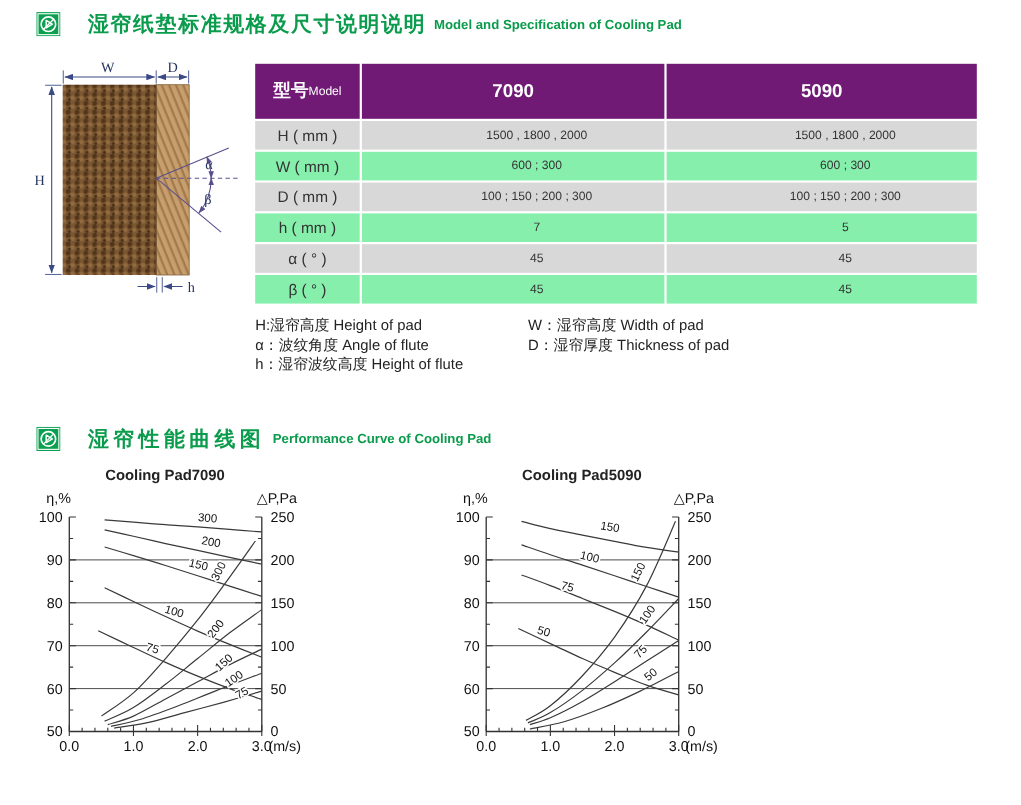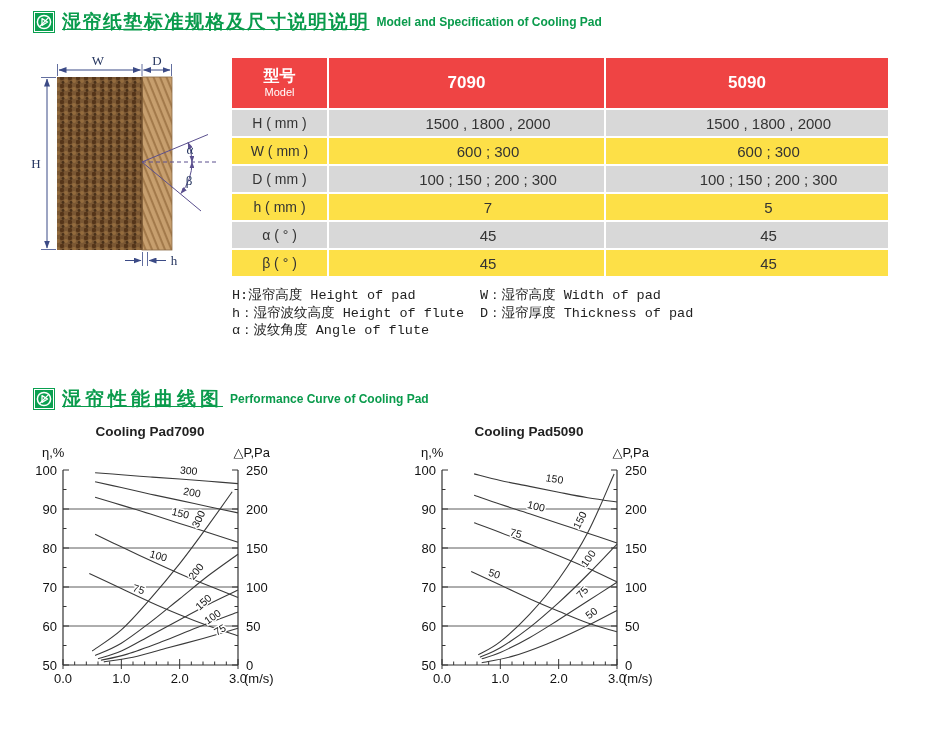--- a/index.html
+++ b/index.html
@@ -1,41 +1,41 @@
 <!DOCTYPE html>
 <html><head>
 <meta charset="utf-8">
 <style>
   html,body{margin:0;padding:0;background:#fff;}
   .page{position:relative;width:928px;height:732px;background:#ffffff;
         font-family:"Liberation Sans",sans-serif;overflow:hidden;}
 
   
   .sec-header{position:absolute;display:flex;align-items:center;}
-  .sec-header .zh{font-size:19px;font-weight:bold;color:#0a9b4c;letter-spacing:1.5px;margin-left:7px;text-decoration:underline;}
+  .sec-header .zh{font-size:19px;font-weight:bold;color:#0a9b4c;letter-spacing:1.5px;margin-left:25px;}
   .sec-header .en{font-size:12px;font-weight:bold;color:#0a9b4c;margin-left:7px;white-space:nowrap;}
   #sec1{left:33px;top:9px;}
   #sec2{left:33px;top:386px;}
   #sec2 .zh{letter-spacing:4px;}
 
   
   .spec{position:absolute;left:232px;top:58px;display:grid;
         grid-template-columns:95px 275px 282px;
         grid-template-rows:50px repeat(6,26px);gap:2px;}
   .cell{display:flex;align-items:center;justify-content:center;font-size:14px;color:#333;}
-  .cell.val{font-size:15px;padding-left:43px;}
-  .hd{background:#ef4444;color:#fff;font-weight:bold;font-size:17px;flex-direction:column;line-height:1.15;}
+  .cell.val{font-size:11px;padding-left:43px;}
+  .hd{background:#701a75;color:#fff;font-weight:bold;font-size:17px;flex-direction:row;line-height:1.15;}
   .model-zh{font-size:16px;}
   .model-en{font-size:11px;font-weight:normal;}
   .r-dark{background:#d8d8d8;}
-  .r-light{background:#fde047;}
+  .r-light{background:#86efac;}
 
   
   .legend{position:absolute;left:232px;top:287px;display:flex;font-size:13.5px;color:#222;}
-  .legend .col{width:248px;line-height:17.5px;white-space:nowrap;font-family:Liberation Mono, monospace;}
+  .legend .col{width:248px;line-height:17.5px;white-space:nowrap;}
 
   
   .perf-chart{position:absolute;font-family:"Liberation Sans",sans-serif;}
   #chart1{left:28px;top:413px;}
   #chart2{left:407px;top:413px;}
   .c-title{font-size:13.5px;font-weight:bold;fill:#222;text-anchor:middle;}
   .c-unit{font-size:13px;fill:#111;}
   .tick{font-size:13px;fill:#111;}
   .axis{stroke:#333;stroke-width:1.2;fill:none;}
   .t{stroke-width:1;}
@@ -163,22 +163,22 @@
     <div class="cell val r-dark">45</div>
 
     <div class="cell lab r-light">β ( ° )</div>
     <div class="cell val r-light">45</div>
     <div class="cell val r-light">45</div>
   </div>
 
   <div class="legend">
     <div class="col">
       <div>H:湿帘高度 Height of pad</div>
+      <div>α：波纹角度 Angle of flute</div>
       <div>h：湿帘波纹高度 Height of flute</div>
-      <div>α：波纹角度 Angle of flute</div>
     </div>
     <div class="col">
       <div>W：湿帘高度 Width of pad</div>
       <div>D：湿帘厚度 Thickness of pad</div>
     </div>
   </div>
 
   <div class="sec-header" id="sec2">
     <svg width="22" height="22" viewBox="0 0 22 22">
       <rect width="22" height="22" fill="#0aa050"></rect>

